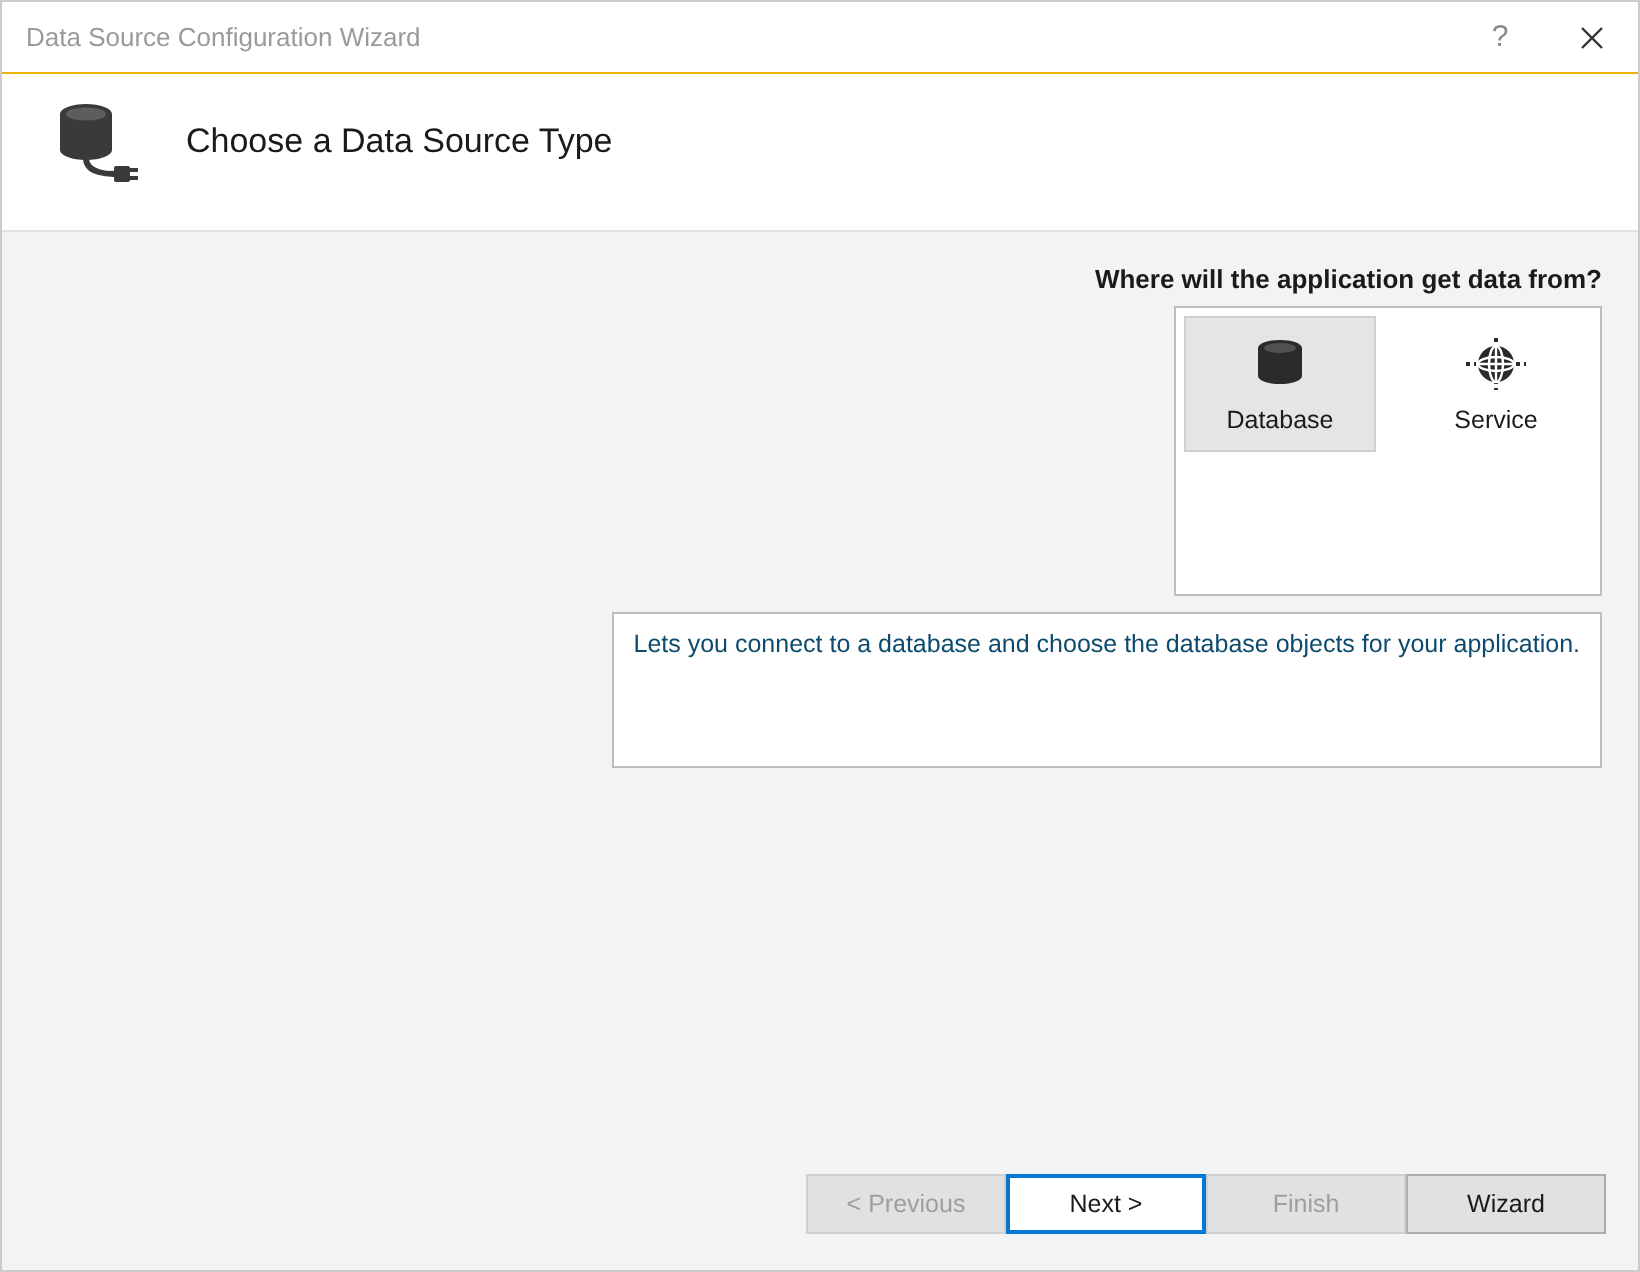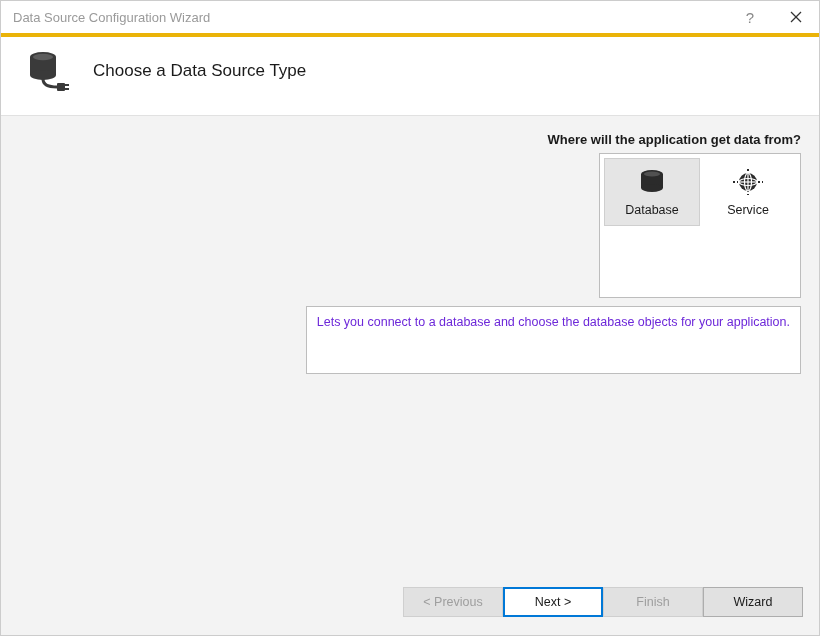--- a/index.html
+++ b/index.html
@@ -17,21 +17,21 @@
       flex-direction: column;
       overflow: hidden;
     }
     
     .title-bar {
       height: 36px;
       display: flex;
       align-items: center;
       padding: 0 0 0 12px;
       background: #fff;
-      border-bottom: 4px solid #eab308;
+      border-bottom: 1px solid #eab308;
     }
     .title-bar .title {
       flex: 1;
       font-size: 13px;
       color: #9a9a9a;
     }
     .title-bar .ctrl {
       width: 46px;
       height: 36px;
       display: flex;
@@ -83,21 +83,21 @@
       color: #1a1a1a;
       margin-bottom: 6px;
     }
     .choice-box {
       background: #fff;
       border: 1px solid #bdbdbd;
       height: 145px;
       padding: 4px 4px;
       display: flex;
       align-items: flex-start;
-      gap: 0;
+      gap: 12px;
     }
     .choice-item {
       width: 96px;
       height: 68px;
       display: flex;
       flex-direction: column;
       align-items: center;
       justify-content: center;
       gap: 6px;
       font-size: 12.5px;
@@ -112,24 +112,24 @@
     .choice-item .ico {
       height: 30px;
       display: flex;
       align-items: center;
       justify-content: center;
     }
     .desc-box {
       margin-top: 8px;
       background: #fff;
       border: 1px solid #bdbdbd;
-      height: 68px;
+      height: 78px;
       padding: 8px 10px;
       font-size: 12.5px;
-      color: #6d28d9;
+      color: #0c4a6e;
     }
     
     .footer {
       background: #f3f3f3;
       border-top: none;
       padding: 14px 16px 18px 0;
       display: flex;
       justify-content: flex-end;
     }
     .btn {

